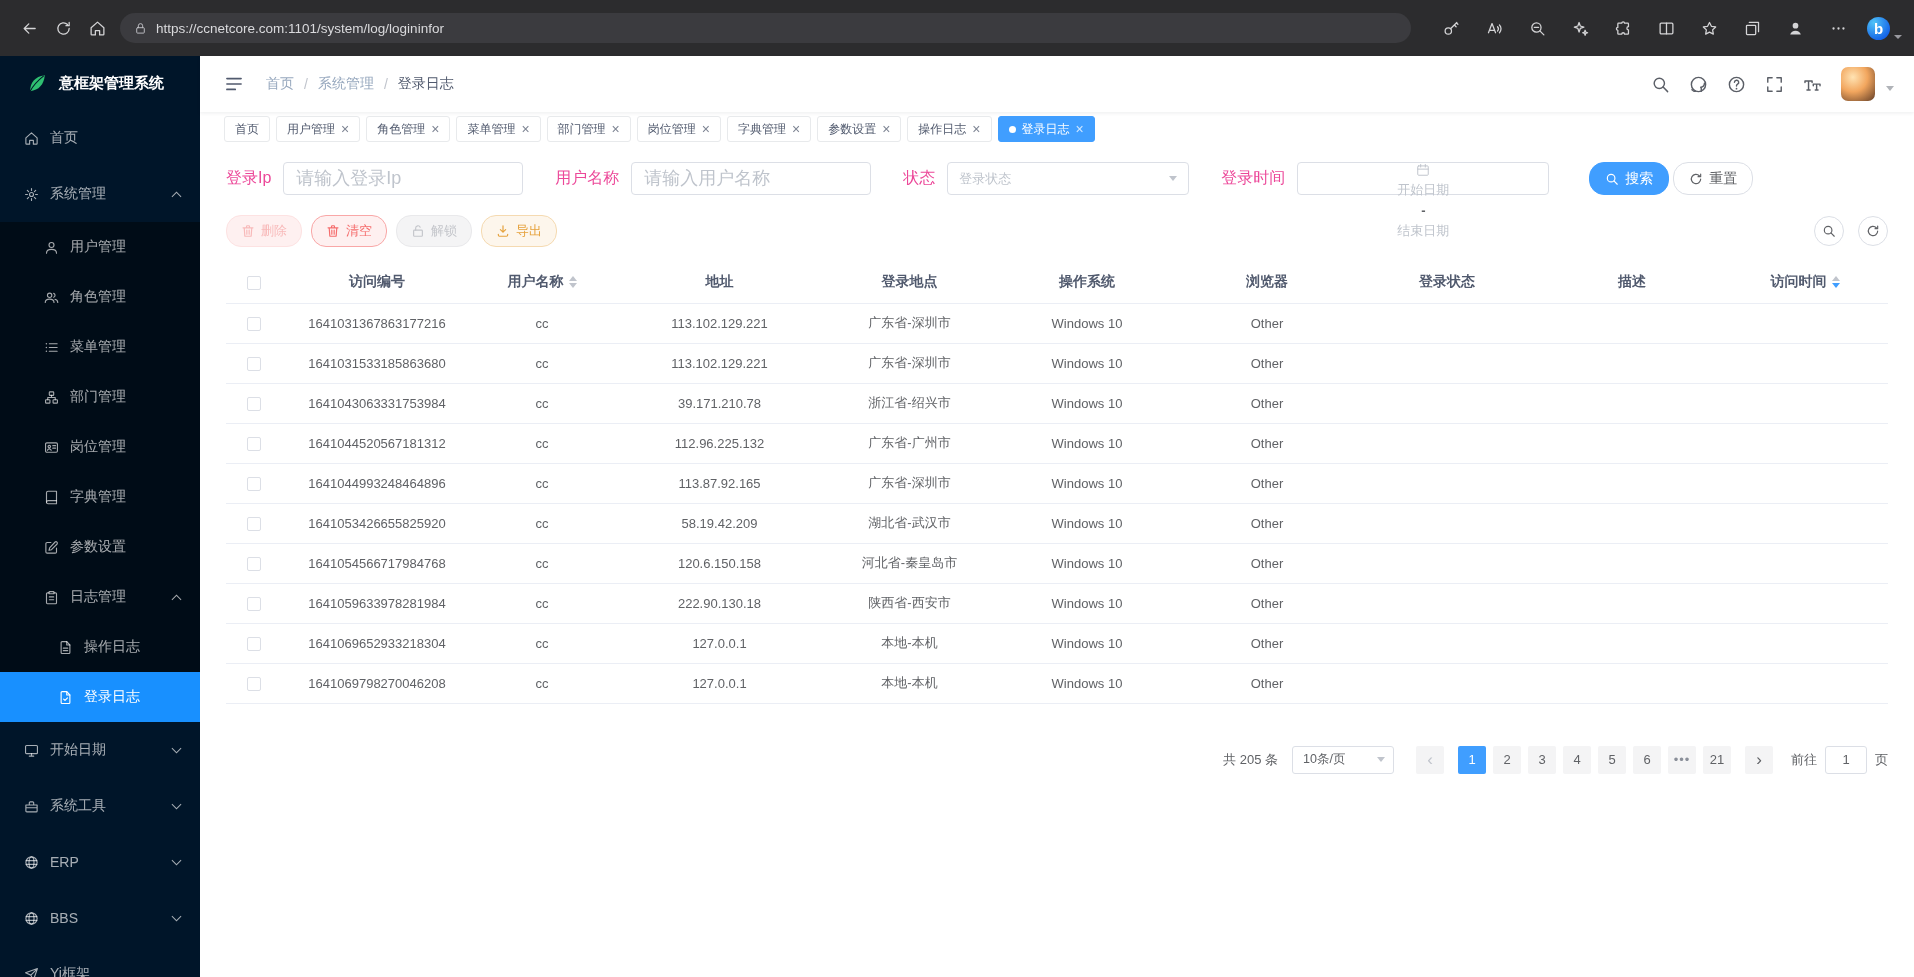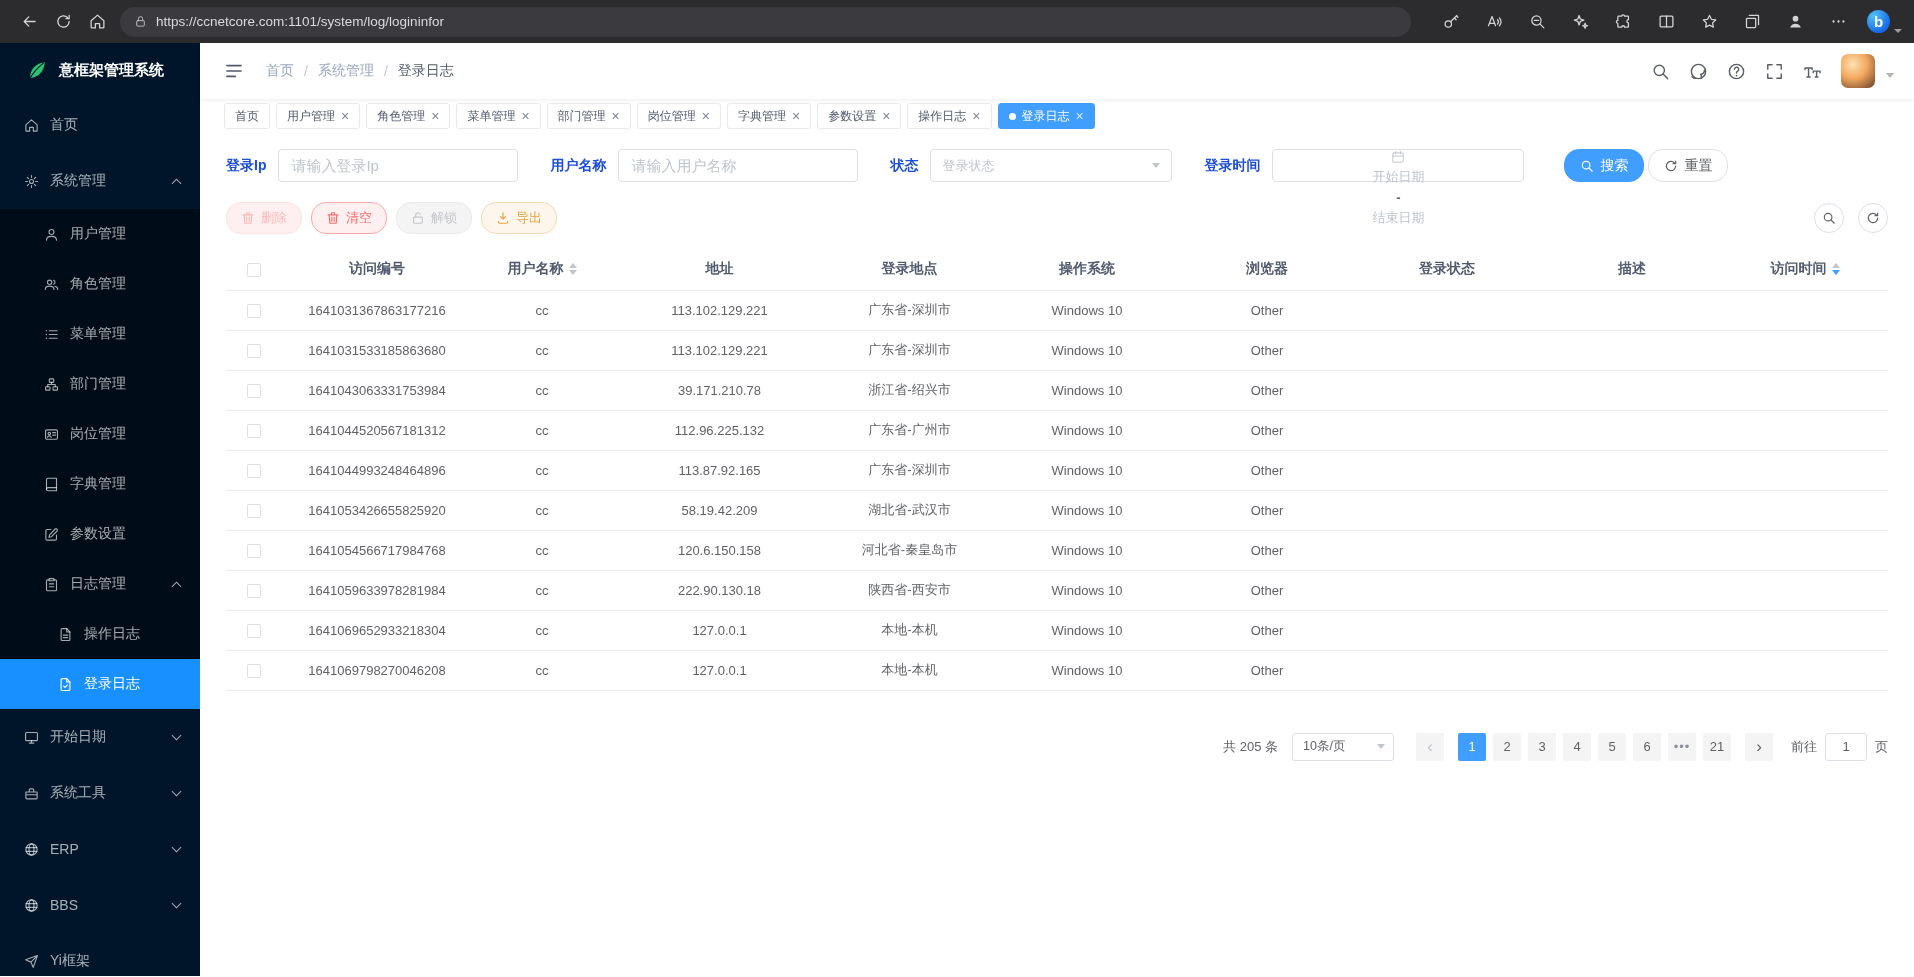--- a/index.html
+++ b/index.html
@@ -5,21 +5,21 @@
   * { box-sizing: border-box; }
   html, body { margin:0; padding:0; overflow:hidden; }
   body {
     width:1914px; height:977px; background:#fff;
     font-family:"Liberation Sans","DejaVu Sans",sans-serif;
     color:#606266;
   }
   svg.sic { fill:none; stroke:currentColor; stroke-width:2; stroke-linecap:round; stroke-linejoin:round; display:block; }
 
   
-  .browser-bar { height:43px; background:#2c2c2e; display:flex; align-items:center; padding:0 12px; }
+  .browser-bar { height:56px; background:#2c2c2e; display:flex; align-items:center; padding:0 12px; }
   .chrome-btn { width:34px; height:34px; border-radius:6px; display:flex; align-items:center; justify-content:center; color:#d4d4d6; flex-shrink:0; cursor:pointer; }
   .chrome-btn svg { width:17px; height:17px; stroke-width:1.8; }
   .url-pill { flex:1; height:30px; min-width:0; background:#3b3b3f; border-radius:15px; display:flex; align-items:center; gap:9px; padding:0 14px; margin:0 14px 0 6px; color:#dadadd; font-size:13.5px; cursor:text; }
   .url-pill svg { width:13px; height:13px; stroke-width:1.8; color:#bdbdc2; flex-shrink:0; }
   .url-text { white-space:nowrap; overflow:hidden; }
   .chrome-right { display:flex; align-items:center; flex-shrink:0; }
   .chrome-right .chrome-btn { margin-left:9px; }
   .bing { width:23px; height:23px; border-radius:50%; margin-left:12px; background:radial-gradient(circle at 30% 25%, #4fc3f7, #1565e8 75%); color:#fff; font-weight:bold; font-size:15px; display:flex; align-items:center; justify-content:center; cursor:pointer; }
   .chrome-caret { width:0; height:0; border-left:4px solid transparent; border-right:4px solid transparent; border-top:4px solid #9a9aa0; margin-left:4px; align-self:flex-end; margin-bottom:6px; }
 
@@ -62,22 +62,22 @@
   .tab.active { background:#409eff; border-color:#409eff; color:#fff; }
   .tab-dot { width:7px; height:7px; border-radius:50%; background:#fff; }
   .tab-close { line-height:1; opacity:.75; }
   .tab-close::before { content:"×"; font-size:14px; }
 
   
   .content { flex:1; padding:16px 26px 0; overflow:hidden; }
 
   .filters { display:flex; align-items:center; }
   .fgroup { display:flex; align-items:center; margin-right:32px; }
-  .flabel { font-size:14px; font-weight:bold; color:#1d4ed8; margin-right:12px; white-space:nowrap; }
-  input.finput { width:240px; height:33px; border:1px solid #dcdfe6; border-radius:4px; padding:0 12px; font-size:15px; color:#606266; font-family:inherit; outline:none; }
+  .flabel { font-size:16px; font-weight:normal; color:#ec4899; margin-right:12px; white-space:nowrap; }
+  input.finput { width:240px; height:33px; border:1px solid #dcdfe6; border-radius:4px; padding:0 12px; font-size:18px; color:#606266; font-family:inherit; outline:none; }
   input.finput::placeholder { color:#bfc4cc; }
   .fselect { width:242px; height:33px; border:1px solid #dcdfe6; border-radius:4px; padding:0 11px; display:flex; align-items:center; justify-content:space-between; font-size:13px; color:#bfc4cc; cursor:pointer; background:#fff; }
   .caret-down { width:0; height:0; border-left:4.5px solid transparent; border-right:4.5px solid transparent; border-top:5px solid #c0c4cc; }
   .fdate { width:252px; height:33px; border:1px solid #dcdfe6; border-radius:4px; display:flex; align-items:center; gap:4px; padding:0 10px; font-size:13px; background:#fff; cursor:pointer;flex-direction:column; }
   .fdate svg { width:14px; height:14px; stroke-width:1.7; color:#c0c4cc; flex-shrink:0; }
   .dph { flex:1; text-align:center; color:#bfc4cc; }
   .dsep { color:#606266; font-weight:bold; }
 
   .btn { display:inline-flex; align-items:center; gap:6px; height:33px; padding:0 15px; border-radius:15px; border:1px solid transparent; background:#fff; font-size:14px; font-family:inherit; cursor:pointer; white-space:nowrap; }
   .btn svg { width:14px; height:14px; stroke-width:2; }

